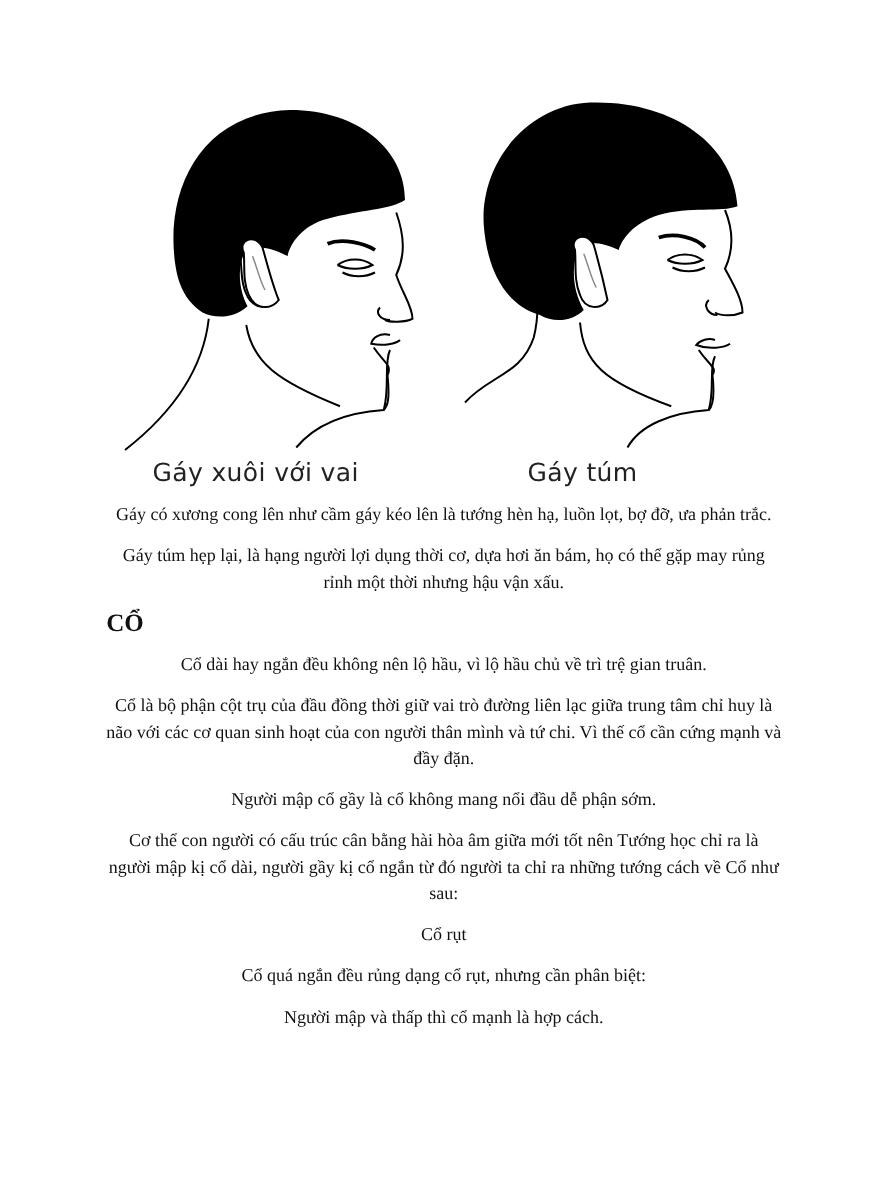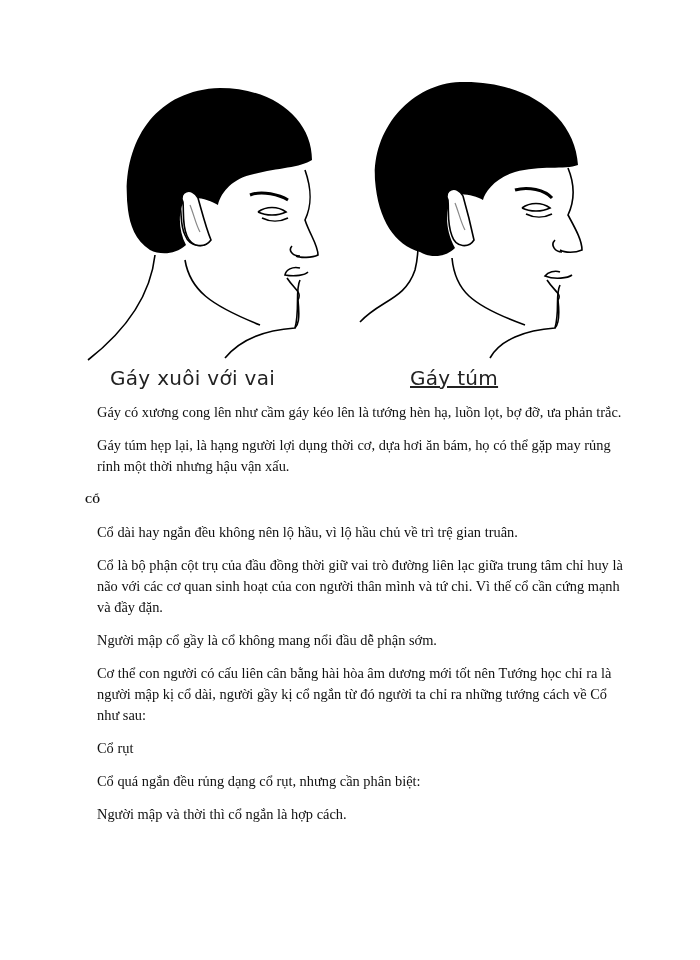--- a/index.html
+++ b/index.html
@@ -1,27 +1,27 @@
 <!DOCTYPE html>
 <html><head>
 <meta charset="utf-8">
 <style>
   html, body { margin:0; padding:0; background:#ffffff; }
   body { width:700px; height:960px; position:relative; overflow:hidden;
          font-family:"Liberation Serif", serif; color:#111; }
-  .figure { position:absolute; left:0; top:0; width:683px; height:400px; }
+  .figure { position:absolute; left:12px; top:0; width:683px; height:400px; }
   .figure svg { position:absolute; left:0; top:0; }
   .caption { position:absolute; top:366px; font-family:"DejaVu Sans", sans-serif;
              font-size:20px; color:#222; letter-spacing:0.3px; }
   .cap-left { left:110px; }
-  .cap-right { left:410px;text-decoration:underline; }
+  .cap-right { left:410px; }
   .text { position:absolute; left:85px; top:402px; width:540px;
           font-size:14.4px; line-height:21px; }
-  .text p { margin:0 0 12px 12px; }
-  .text h2 { font-size:10px; font-weight:bold; margin:12px 0 12px 0; }
+  .text p { margin:0 0 12px 0;text-align:center; }
+  .text h2 { font-size:20px; font-weight:bold; margin:12px 0 12px 0; }
 </style>
 </head>
 <body>
 
 <div class="figure">
   <svg width="700" height="370" viewBox="0 0 700 370">
 
     <g fill="none" stroke="#000" stroke-width="1.6">
 
       <path d="M88,360 C120,335 150,300 155,255"></path>
@@ -65,17 +65,17 @@
   <div class="caption cap-right">Gáy túm</div>
 </div>
 
 <div class="text">
   <p>Gáy có xương cong lên như cầm gáy kéo lên là tướng hèn hạ, luồn lọt, bợ đỡ, ưa phản trắc.</p>
   <p>Gáy túm hẹp lại, là hạng người lợi dụng thời cơ, dựa hơi ăn bám, họ có thể gặp may rủng rỉnh một thời nhưng hậu vận xấu.</p>
   <h2>CỔ</h2>
   <p>Cổ dài hay ngắn đều không nên lộ hầu, vì lộ hầu chủ về trì trệ gian truân.</p>
   <p>Cổ là bộ phận cột trụ của đầu đồng thời giữ vai trò đường liên lạc giữa trung tâm chỉ huy là não với các cơ quan sinh hoạt của con người thân mình và tứ chi. Vì thế cổ cần cứng mạnh và đầy đặn.</p>
   <p>Người mập cổ gầy là cổ không mang nổi đầu dễ phận sớm.</p>
-  <p>Cơ thể con người có cấu liên cân bằng hài hòa âm dương mới tốt nên Tướng học chỉ ra là người mập kị cổ dài, người gầy kị cổ ngắn từ đó người ta chỉ ra những tướng cách về Cổ như sau:</p>
+  <p>Cơ thể con người có cấu trúc cân bằng hài hòa âm giữa mới tốt nên Tướng học chỉ ra là người mập kị cổ dài, người gầy kị cổ ngắn từ đó người ta chỉ ra những tướng cách về Cổ như sau:</p>
   <p>Cổ rụt</p>
   <p>Cổ quá ngắn đều rủng dạng cổ rụt, nhưng cần phân biệt:</p>
-  <p>Người mập và thời thì cổ ngắn là hợp cách.</p>
+  <p>Người mập và thấp thì cổ mạnh là hợp cách.</p>
 </div>
 
 </body></html>

